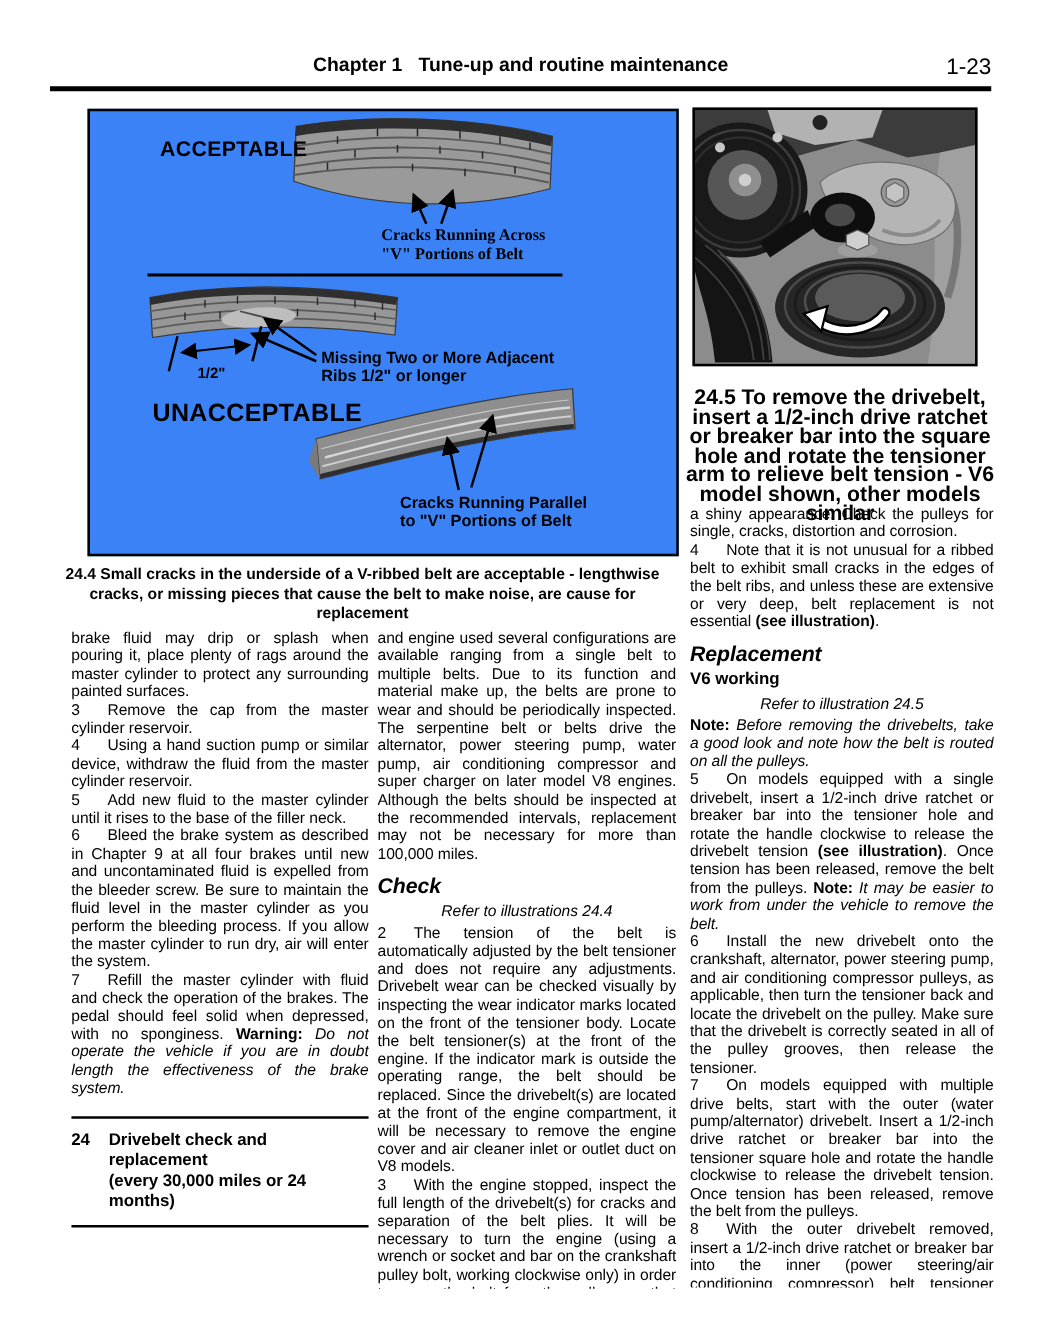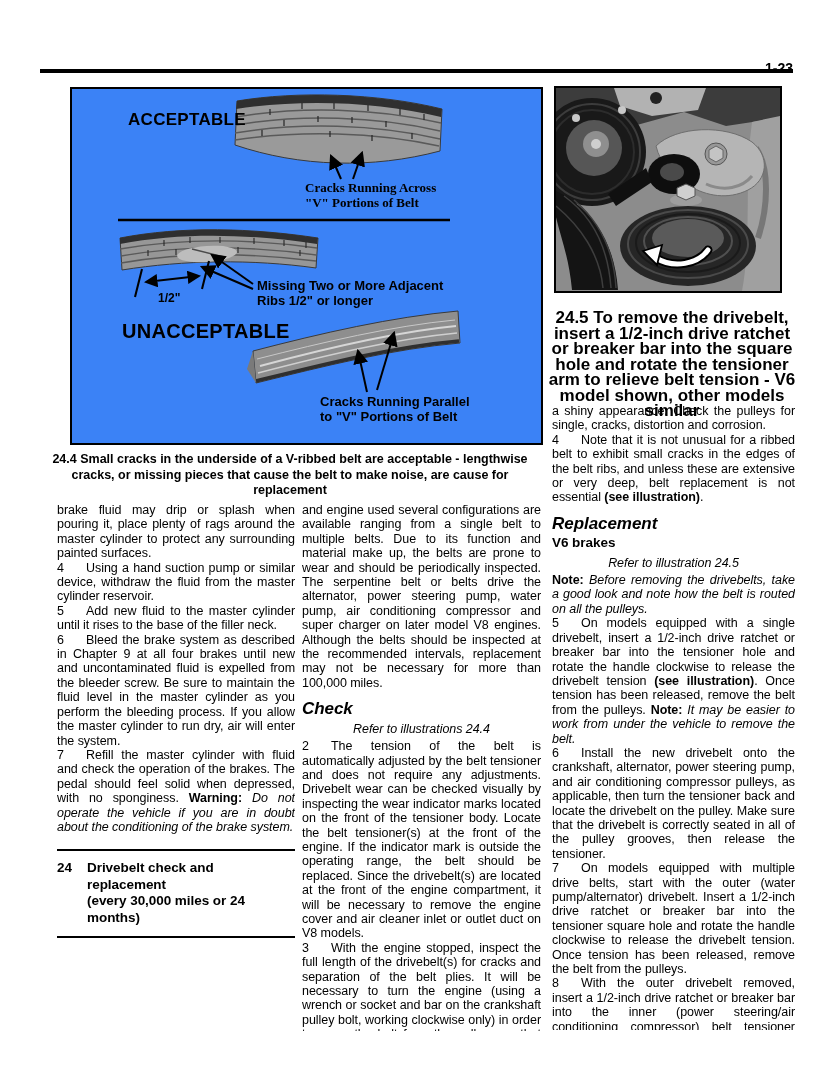--- a/index.html
+++ b/index.html
@@ -4,21 +4,21 @@
 <style>
   * { margin:0; padding:0; box-sizing:border-box; }
   html,body { background:#ffffff; }
   .page {
     position:relative; width:833px; height:1066px; background:#fff;
     font-family:"Liberation Sans", sans-serif; color:#000; overflow:hidden; margin:0 auto;
   }
   
   .chapter-title { position:absolute; top:44px; left:0; width:100%; text-align:center;
     font-weight:bold; font-size:15.5px; white-space:pre; }
-  .page-number { position:absolute; top:60px; right:40px; font-weight:bold; font-size:14px; }
+  .page-number { position:absolute; top:43px; right:40px; font-weight:normal; font-size:18px; }
   .header-rule { position:absolute; top:69px; left:40px; width:753px; height:4px; background:#000; }
 
   
   .figure-box { position:absolute; left:70px; top:87px; width:473px; height:358px;
     border:2px solid #000; background:#3b82f6; }
   .figure-box svg { position:absolute; left:0; top:0; }
   .fig-label { position:absolute; font-weight:bold; white-space:pre-line; line-height:1.12; }
   #lbl-acceptable   { left:56px;  top:21px;  font-size:17px; letter-spacing:.3px; }
   #lbl-unacceptable { left:50px;  top:231px; font-size:20px; letter-spacing:.3px; }
   #lbl-cracks-across{ left:233px; top:92px;  font-size:13px;font-family:Liberation Serif, serif; }
@@ -51,20 +51,21 @@
     padding:9px 0 10px; margin:15px 0 13px; font-weight:bold; font-size:13.5px;
     line-height:16.5px; text-align:left; }
   .sec-num { width:30px; flex:none; }
   .sec-title { white-space:pre-line; }
 </style>
 </head>
 <body>
 
 <div class="page">
 
+  <div class="chapter-title">Chapter 1   Tune-up and routine maintenance</div>
   <div class="page-number">1-23</div>
   <div class="header-rule"></div>
 
   <div class="figure-box">
     <svg width="469" height="354" viewBox="0 0 469 354">
       <defs>
         <marker id="ah" viewBox="0 0 10 10" refX="8.5" refY="5" markerWidth="7.5" markerHeight="7.5" orient="auto-start-reverse">
           <path d="M0,0 L10,5 L0,10 Z" fill="#000"></path>
         </marker>
       </defs>
@@ -208,42 +209,43 @@
         <path d="M152,162 C142,176 118,181 100,170" stroke="#000" stroke-width="9" fill="none" stroke-linecap="round"></path>
         <path d="M152,162 C142,176 118,181 100,170" stroke="#fff" stroke-width="5" fill="none" stroke-linecap="round"></path>
         <polygon points="87,163 106,157 101,177" fill="#fff" stroke="#000" stroke-width="1.8"></polygon>
       </g>
     </svg>
   </div>
   <div class="photo-caption">24.5  To remove the drivebelt, insert a 1/2-inch drive ratchet or breaker bar into the square hole and rotate the tensioner arm to relieve belt tension - V6 model shown, other models similar</div>
 
   <div class="col" id="col-left">
       <p class="para"><span>brake fluid may drip or splash when pouring it, place plenty of rags around the master cylinder to protect any surrounding painted surfaces.</span></p>
+      <p class="para"><span class="pnum">3</span><span>Remove the cap from the master cylinder reservoir.</span></p>
       <p class="para"><span class="pnum">4</span><span>Using a hand suction pump or similar device, withdraw the fluid from the master cylinder reservoir.</span></p>
       <p class="para"><span class="pnum">5</span><span>Add new fluid to the master cylinder until it rises to the base of the filler neck.</span></p>
       <p class="para"><span class="pnum">6</span><span>Bleed the brake system as described in Chapter 9 at all four brakes until new and uncontaminated fluid is expelled from the bleeder screw. Be sure to maintain the fluid level in the master cylinder as you perform the bleeding process. If you allow the master cylinder to run dry, air will enter the system.</span></p>
-      <p class="para"><span class="pnum">7</span><span>Refill the master cylinder with fluid and check the operation of the brakes. The pedal should feel solid when depressed, with no sponginess. </span><span class="b">Warning:</span><span class="i"> Do not operate the vehicle if you are in doubt about the conditioning of the brake system.</span></p>
+      <p class="para"><span class="pnum">7</span><span>Refill the master cylinder with fluid and check the operation of the brakes. The pedal should feel solid when depressed, with no sponginess. </span><span class="b">Warning:</span><span class="i"> Do not operate the vehicle if you are in doubt length the effectiveness of the brake system.</span></p>
       <div class="section-box">
         <span class="sec-num">24</span>
         <span class="sec-title">Drivebelt check and replacement
 (every 30,000 miles or 24 months)</span>
       </div>
     </div>
   <div class="col" id="col-middle">
       <p class="para"><span>and engine used several configurations are available ranging from a single belt to multiple belts. Due to its function and material make up, the belts are prone to wear and should be periodically inspected. The serpentine belt or belts drive the alternator, power steering pump, water pump, air conditioning compressor and super charger on later model V8 engines. Although the belts should be inspected at the recommended intervals, replacement may not be necessary for more than 100,000 miles.</span></p>
       <div class="h1">Check</div>
       <div class="refer">Refer to illustrations 24.4</div>
       <p class="para"><span class="pnum">2</span><span>The tension of the belt is automatically adjusted by the belt tensioner and does not require any adjustments. Drivebelt wear can be checked visually by inspecting the wear indicator marks located on the front of the tensioner body. Locate the belt tensioner(s) at the front of the engine. If the indicator mark is outside the operating range, the belt should be replaced. Since the drivebelt(s) are located at the front of the engine compartment, it will be necessary to remove the engine cover and air cleaner inlet or outlet duct on V8 models.</span></p>
       <p class="para"><span class="pnum">3</span><span>With the engine stopped, inspect the full length of the drivebelt(s) for cracks and separation of the belt plies. It will be necessary to turn the engine (using a wrench or socket and bar on the crankshaft pulley bolt, working clockwise only) in order to move the belt from the pulleys so that the belt can be inspected thoroughly. Twist the belt between the pulleys so that both sides can be viewed. Also check for fraying, and glazing which gives the belt</span></p>
     </div>
   <div class="col" id="col-right">
       <p class="para"><span>a shiny appearance. Check the pulleys for single, cracks, distortion and corrosion.</span></p>
       <p class="para"><span class="pnum">4</span><span>Note that it is not unusual for a ribbed belt to exhibit small cracks in the edges of the belt ribs, and unless these are extensive or very deep, belt replacement is not essential </span><span class="b">(see illustration)</span><span>.</span></p>
       <div class="h1">Replacement</div>
-      <div class="h2">V6 brakes</div>
+      <div class="h2">V6 working</div>
       <div class="refer">Refer to illustration 24.5</div>
       <p class="para"><span class="b">Note:</span><span class="i"> Before removing the drivebelts, take a good look and note how the belt is routed on all the pulleys.</span></p>
       <p class="para"><span class="pnum">5</span><span>On models equipped with a single drivebelt, insert a 1/2-inch drive ratchet or breaker bar into the tensioner hole and rotate the handle clockwise to release the drivebelt tension </span><span class="b">(see illustration)</span><span>. Once tension has been released, remove the belt from the pulleys. </span><span class="b">Note:</span><span class="i"> It may be easier to work from under the vehicle to remove the belt.</span></p>
       <p class="para"><span class="pnum">6</span><span>Install the new drivebelt onto the crankshaft, alternator, power steering pump, and air conditioning compressor pulleys, as applicable, then turn the tensioner back and locate the drivebelt on the pulley. Make sure that the drivebelt is correctly seated in all of the pulley grooves, then release the tensioner.</span></p>
       <p class="para"><span class="pnum">7</span><span>On models equipped with multiple drive belts, start with the outer (water pump/alternator) drivebelt. Insert a 1/2-inch drive ratchet or breaker bar into the tensioner square hole and rotate the handle clockwise to release the drivebelt tension. Once tension has been released, remove the belt from the pulleys.</span></p>
       <p class="para"><span class="pnum">8</span><span>With the outer drivebelt removed, insert a 1/2-inch drive ratchet or breaker bar into the inner (power steering/air conditioning compressor) belt tensioner square hole and rotate the handle clockwise to release the drivebelt tension. Once tension has been released, remove the belt from the pulleys.</span></p>
     </div>
 </div>
 
 </body></html>

